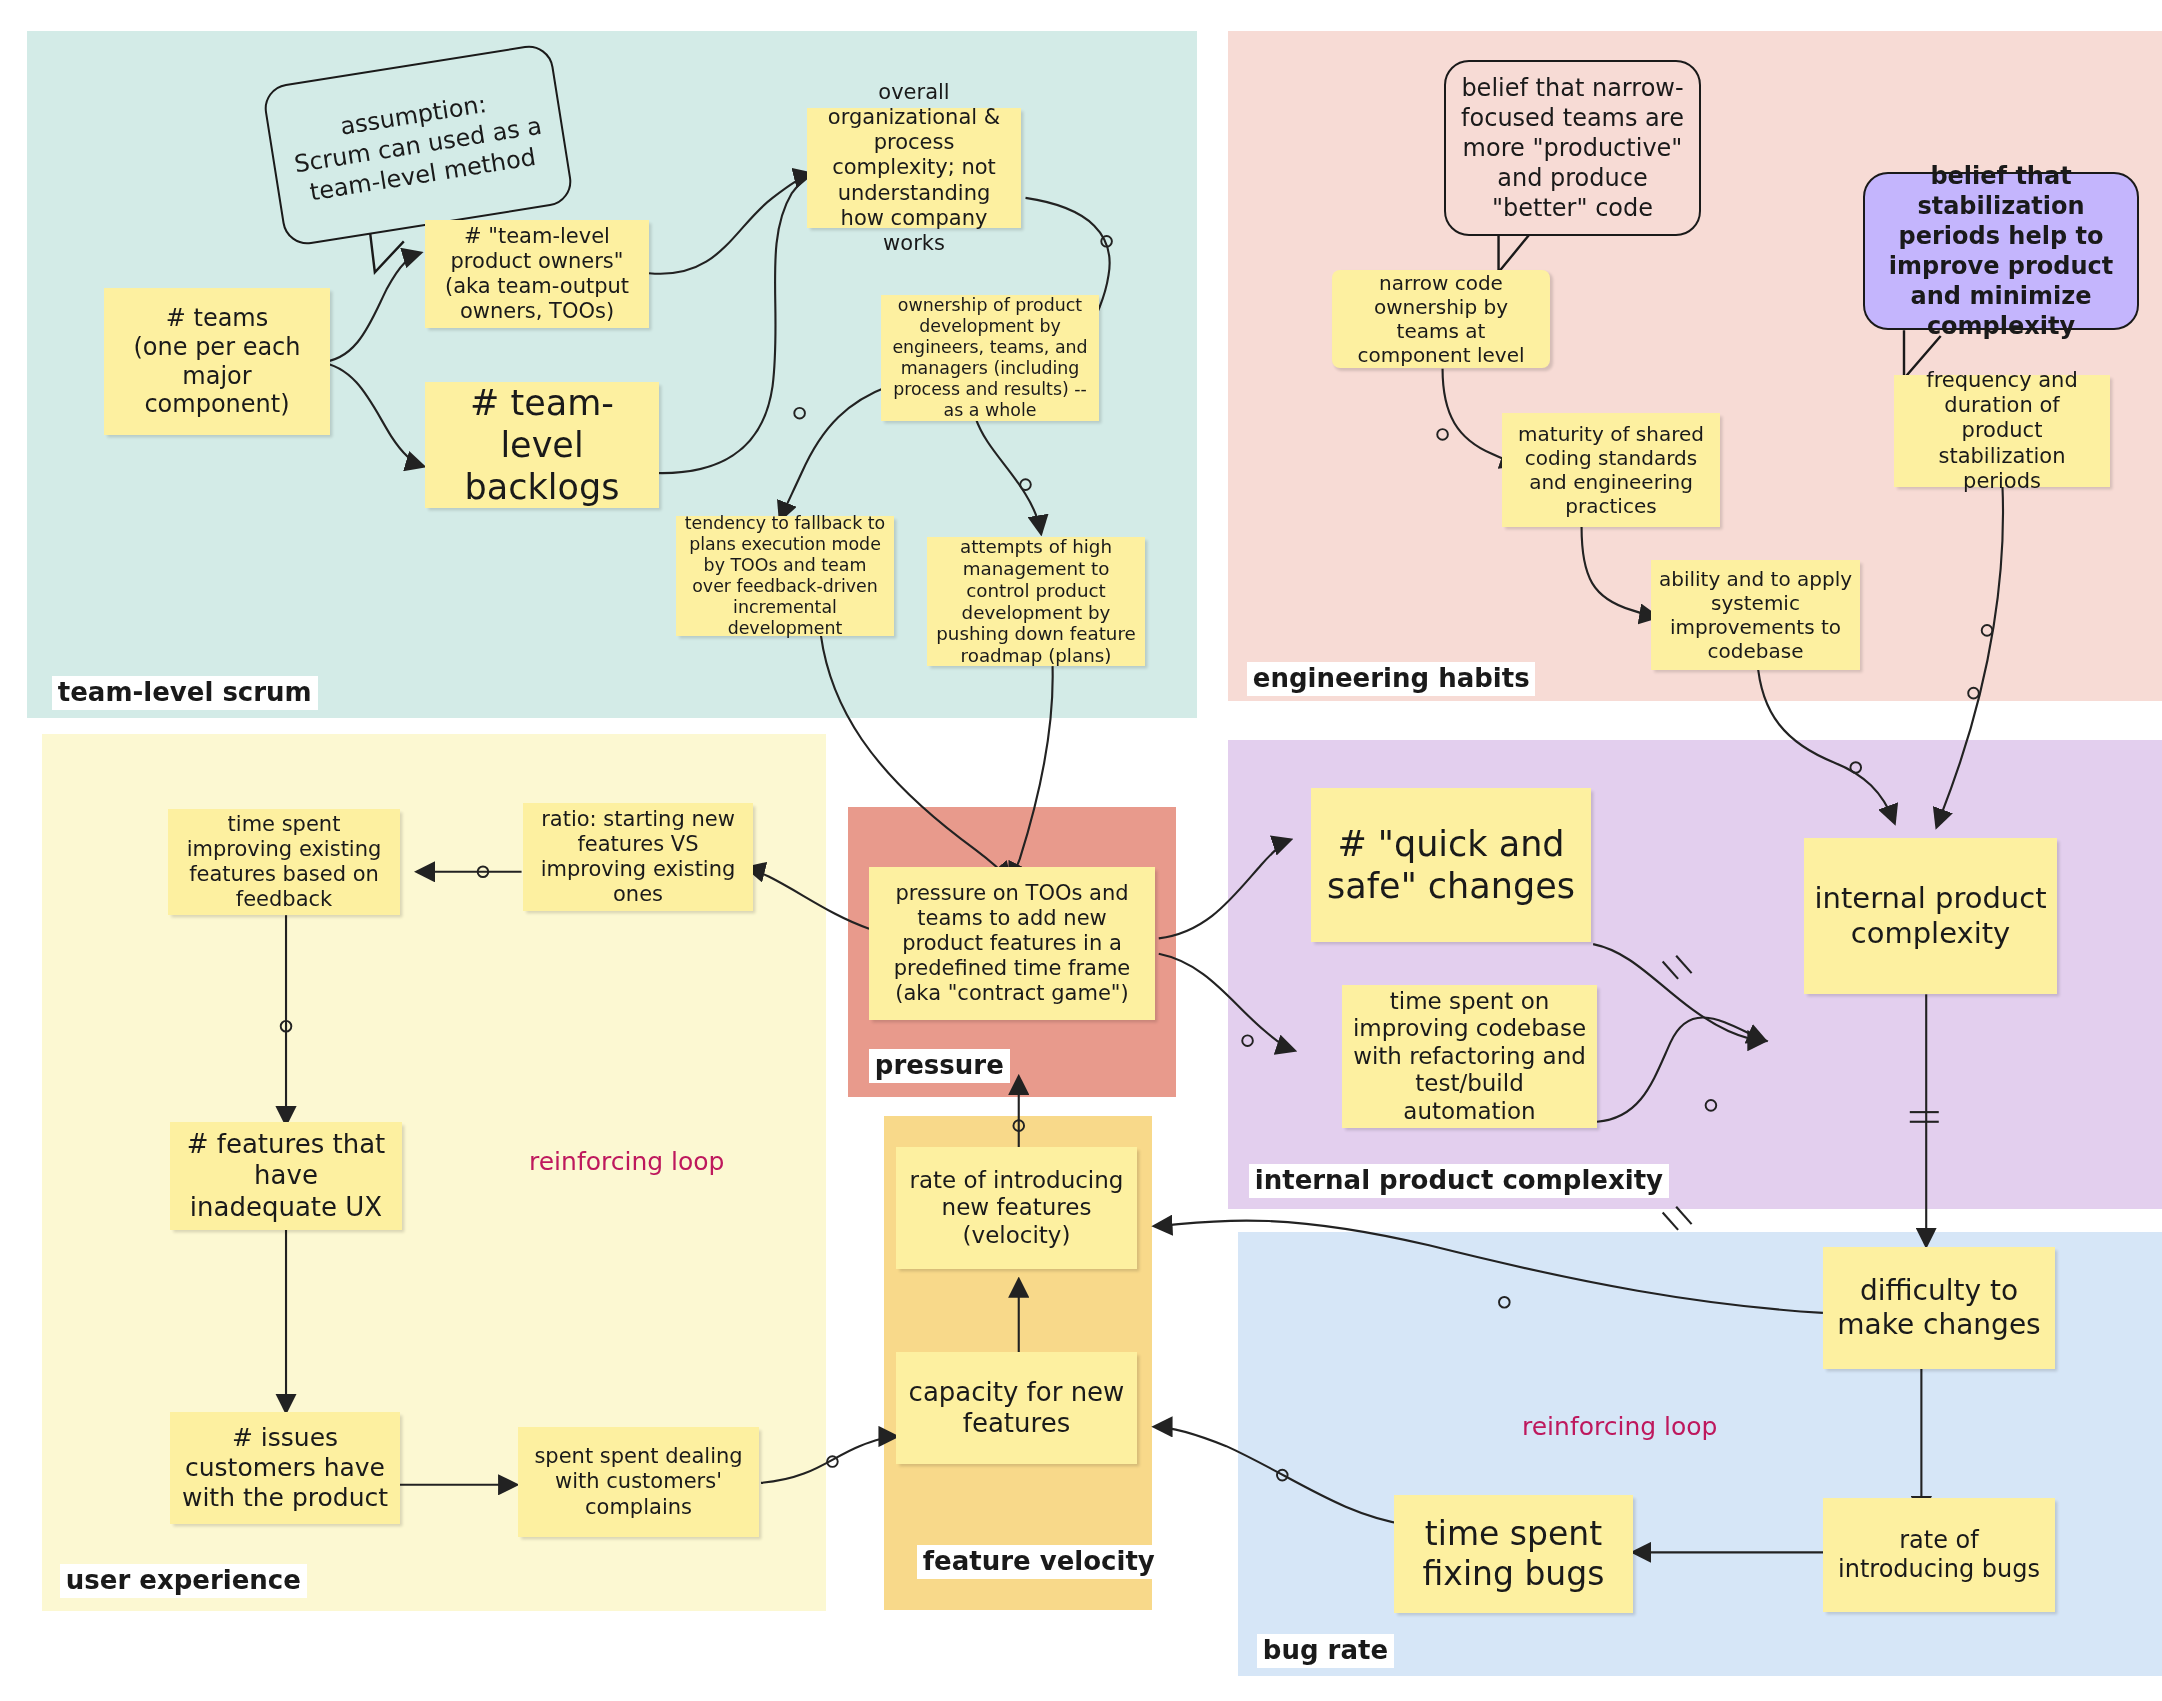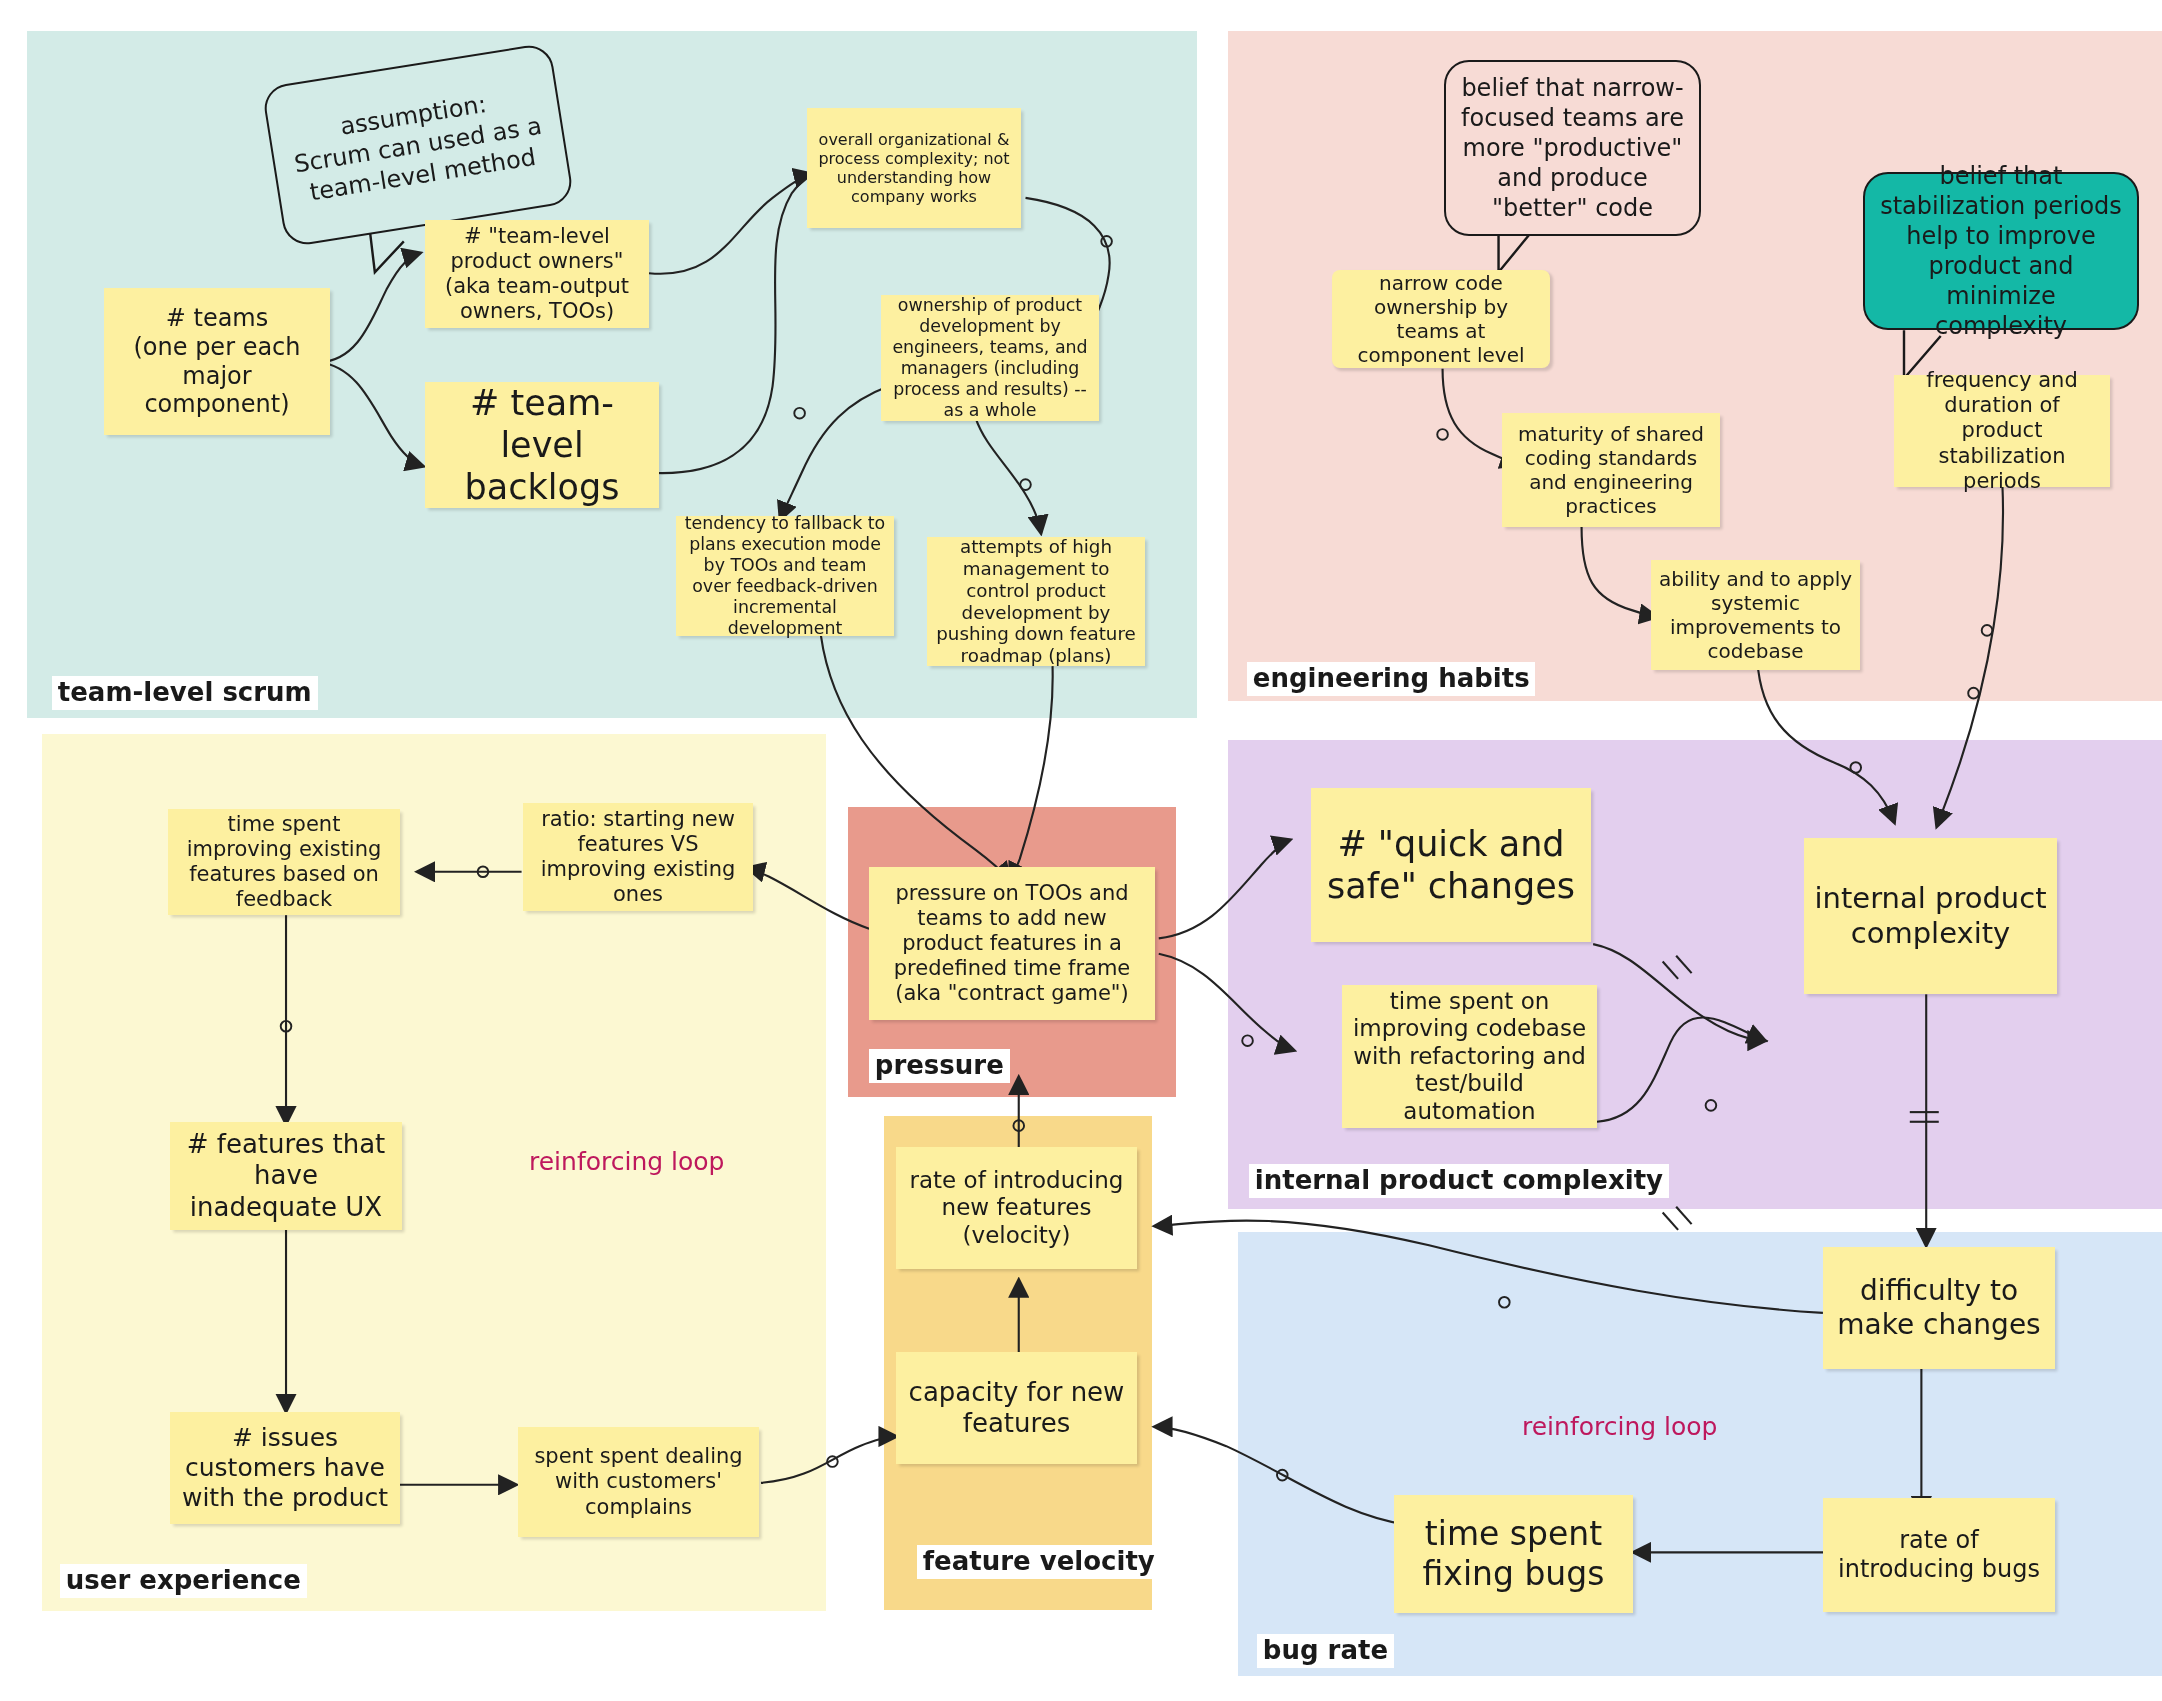--- a/index.html
+++ b/index.html
@@ -133,39 +133,39 @@
   <div class="bubble" style="left:272px;top:64px;width:292px;height:162px;background:#d3ebe7;font-size:24px;transform:rotate(-9deg);">
     <span style="white-space:pre-line;">assumption:
 Scrum can used as a
 team-level method</span>
   </div>
 
   <div class="bubble" style="left:1444px;top:60px;width:257px;height:176px;background:#f7dbd5;font-size:24px;">
     <span>belief that narrow-focused teams are more "productive" and produce "better" code</span>
   </div>
 
-  <div class="bubble" style="left:1863px;top:172px;width:276px;height:158px;background:#14b8a6;font-size:24px;">
+  <div class="bubble" style="left:1863px;top:172px;width:276px;height:158px;background:#c4b5fd;font-size:24px;font-weight:bold;">
     <span>belief that stabilization periods help to improve product and minimize complexity</span>
   </div>
 
   <div class="note" style="left:104px;top:288px;width:226px;height:147px;font-size:24px;">
     <span style="white-space:pre-line;"># teams
 (one per each
 major component)</span>
   </div>
 
   <div class="note" style="left:425px;top:220px;width:224px;height:108px;font-size:21px;">
     <span># "team-level product owners" (aka team-output owners, TOOs)</span>
   </div>
 
   <div class="note" style="left:425px;top:382px;width:234px;height:126px;font-size:35px;">
     <span># team-level backlogs</span>
   </div>
 
-  <div class="note" style="left:807px;top:108px;width:214px;height:120px;font-size:16px;">
+  <div class="note" style="left:807px;top:108px;width:214px;height:120px;font-size:21px;">
     <span>overall organizational &amp; process complexity; not understanding how company works</span>
   </div>
 
   <div class="note" style="left:881px;top:295px;width:218px;height:126px;font-size:17.4px;">
     <span>ownership of product development by engineers, teams, and managers (including process and results) -- as a whole</span>
   </div>
 
   <div class="note" style="left:676px;top:516px;width:218px;height:120px;font-size:17.4px;">
     <span>tendency to fallback to plans execution mode by TOOs and team over feedback-driven incremental development</span>
   </div>

